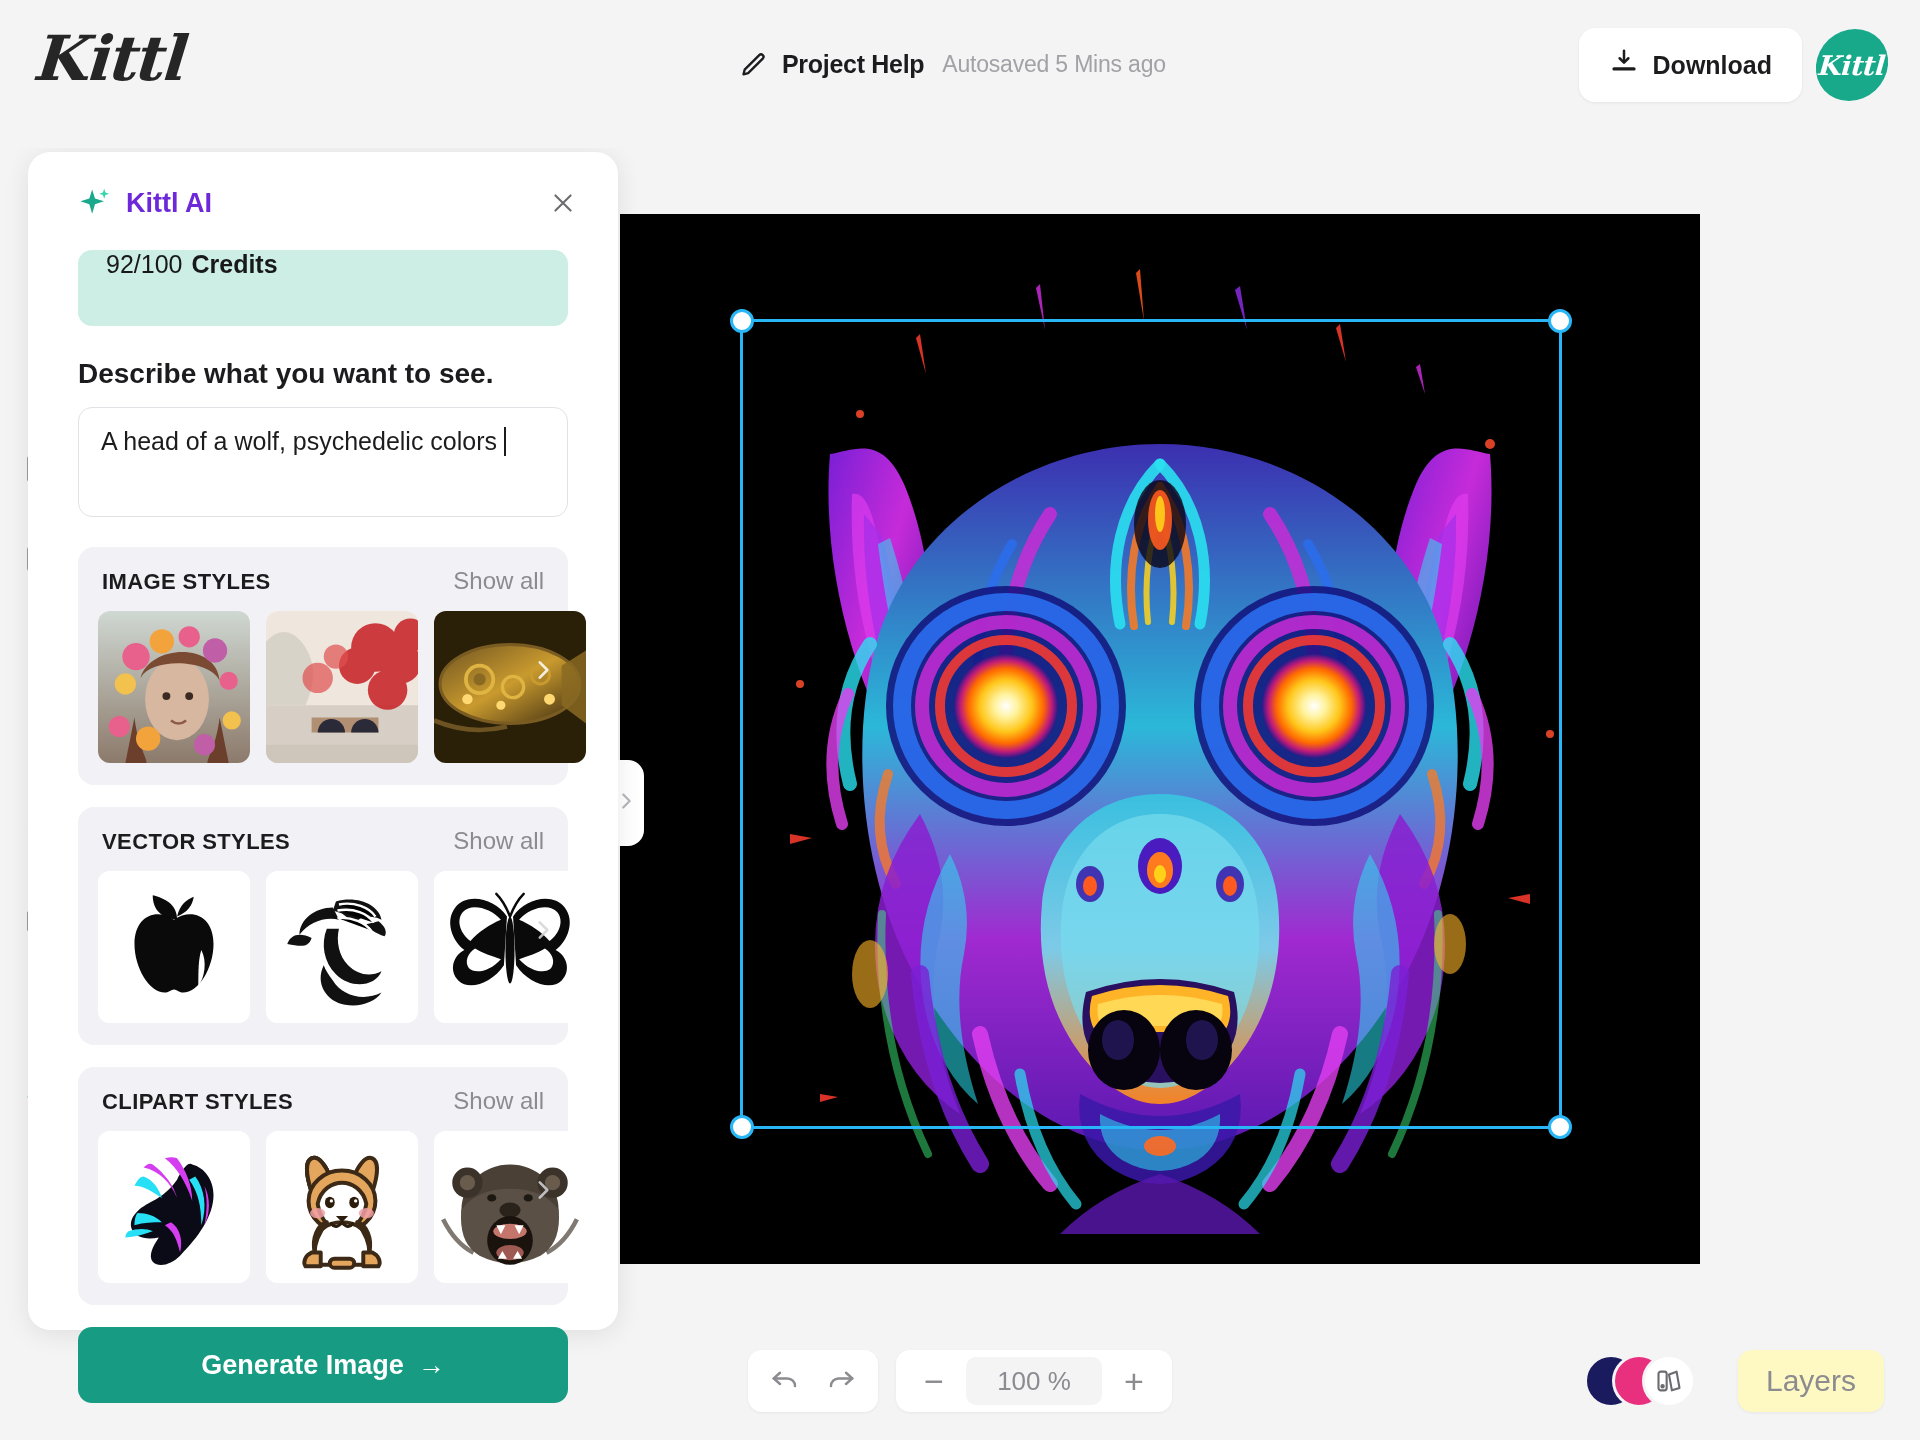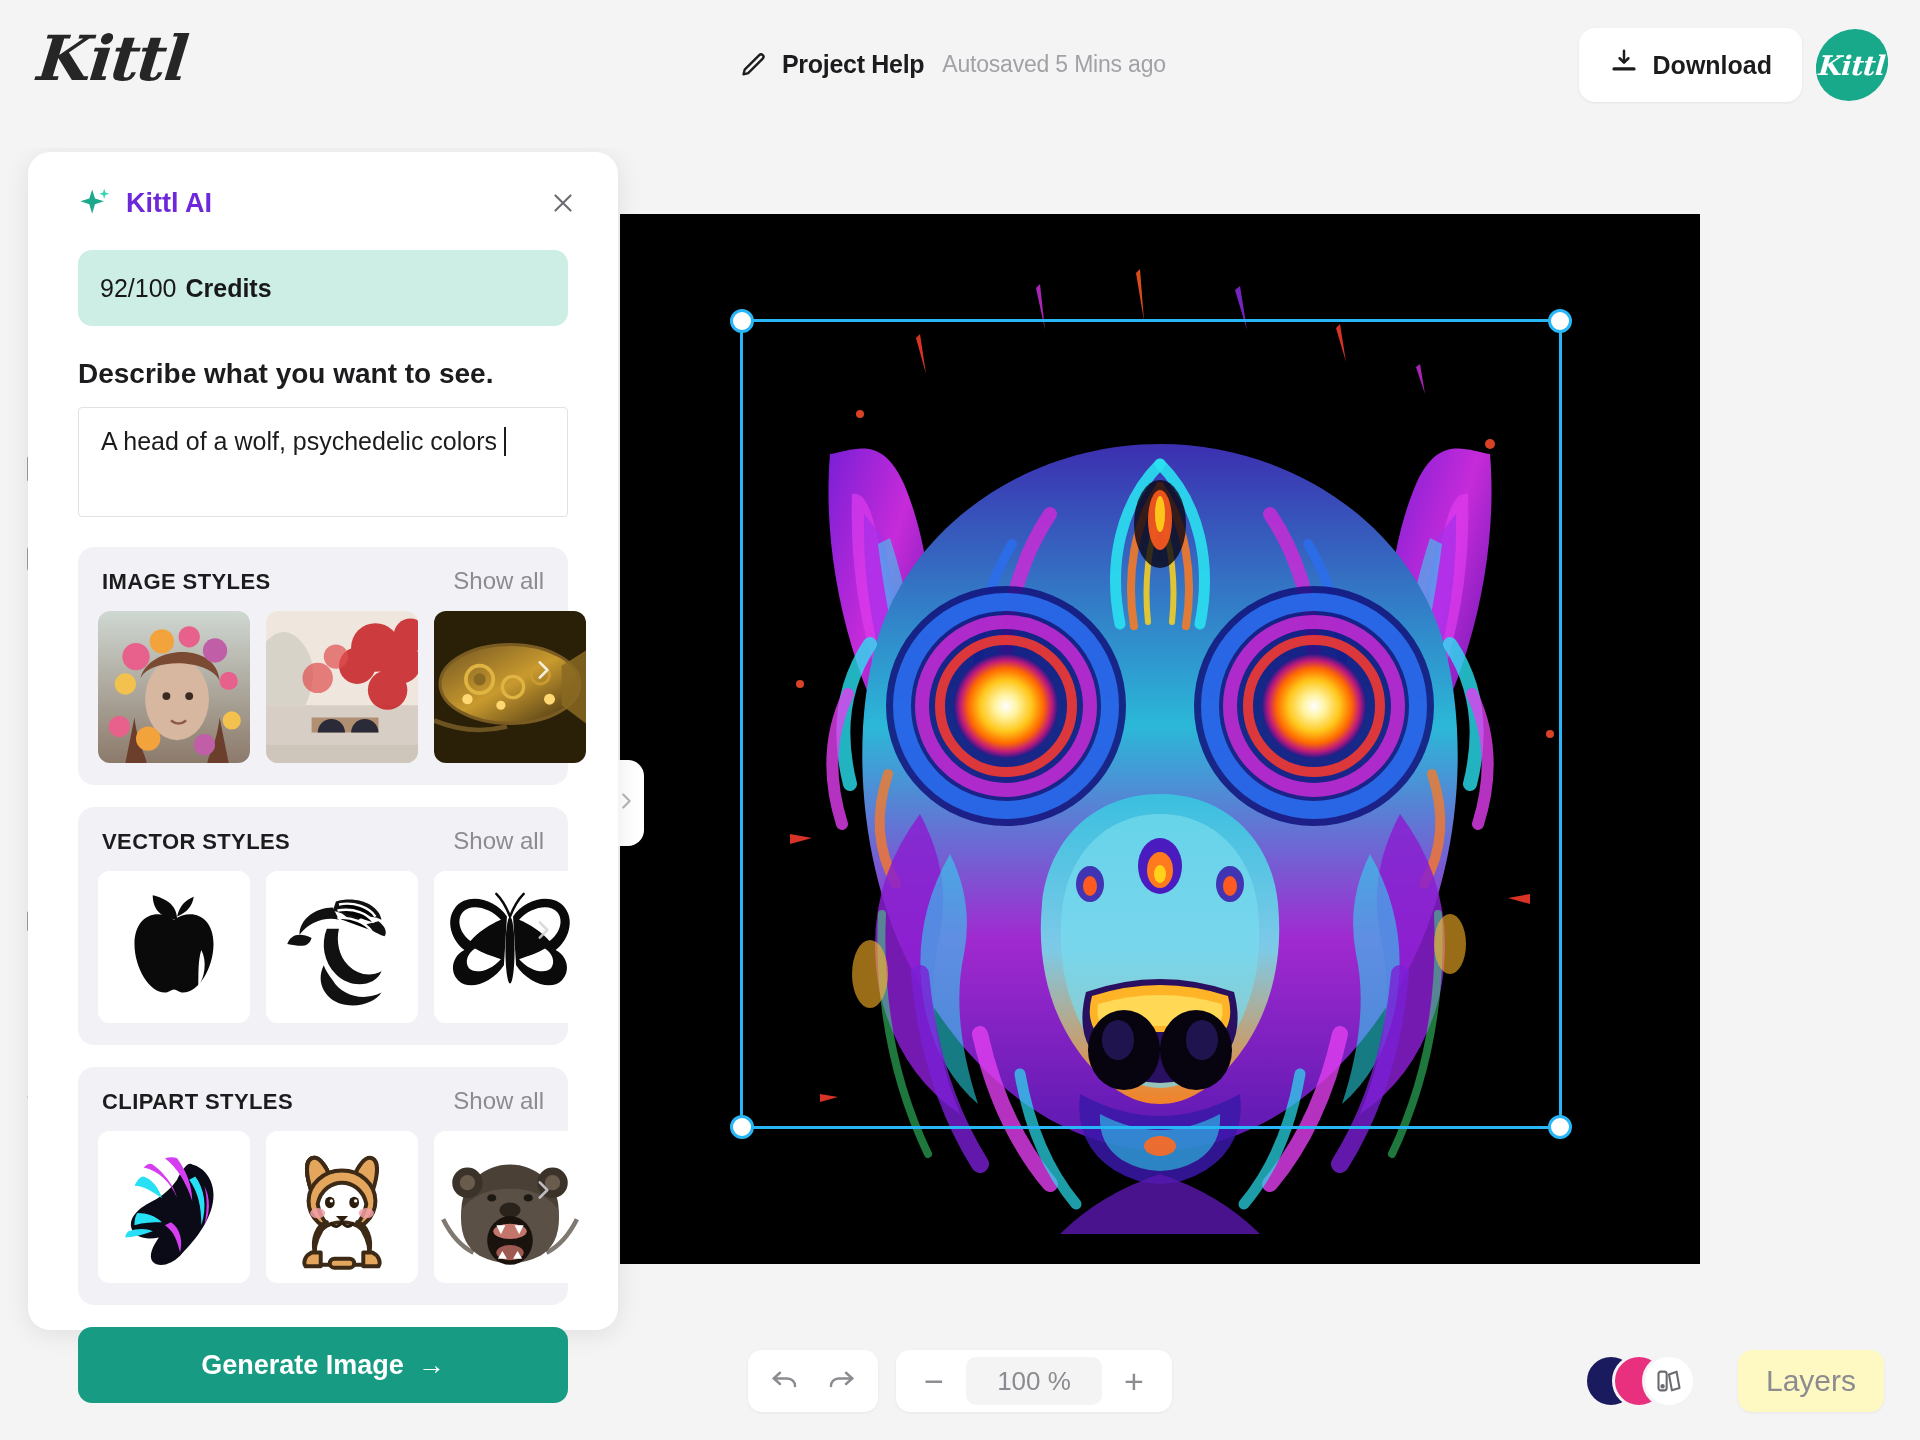--- a/index.html
+++ b/index.html
@@ -77,30 +77,30 @@
   .panel-close {
     margin-left: auto; width: 42px; height: 42px; cursor: pointer;
     display: flex; align-items: center; justify-content: center; color: #6b6b70;
   }
   .panel-close svg { width: 26px; height: 26px; }
 
   .panel-body { padding: 10px 50px 0 50px; }
 
   .credits {
     height: 76px; background: #cdeee4; border-radius: 14px;
-    display: flex; align-items: center; padding: 0 22px;
+    display: flex; align-items: flex-start; padding: 0 28px;
     font-size: 25px; color: #18181b; margin-bottom: 32px;
   }
   .credits b { font-weight: bold; margin-left: 9px; }
 
   .describe-label {
     font-size: 28px; font-weight: bold; color: #1c1c1e; margin-bottom: 17px;
   }
   .prompt-box {
-    height: 110px; border: 1px solid #e2e2e6; border-radius: 4px;
+    height: 110px; border: 1px solid #e2e2e6; border-radius: 14px;
     padding: 19px 22px; font-size: 25px; color: #1c1c1e;
     position: relative; margin-bottom: 30px; background: #fff; cursor: text;
   }
   .caret {
     display: inline-block; width: 2px; height: 29px; background: #1c1c1e;
     vertical-align: -6px; margin-left: 7px;
   }
 
   
   .style-sec {

